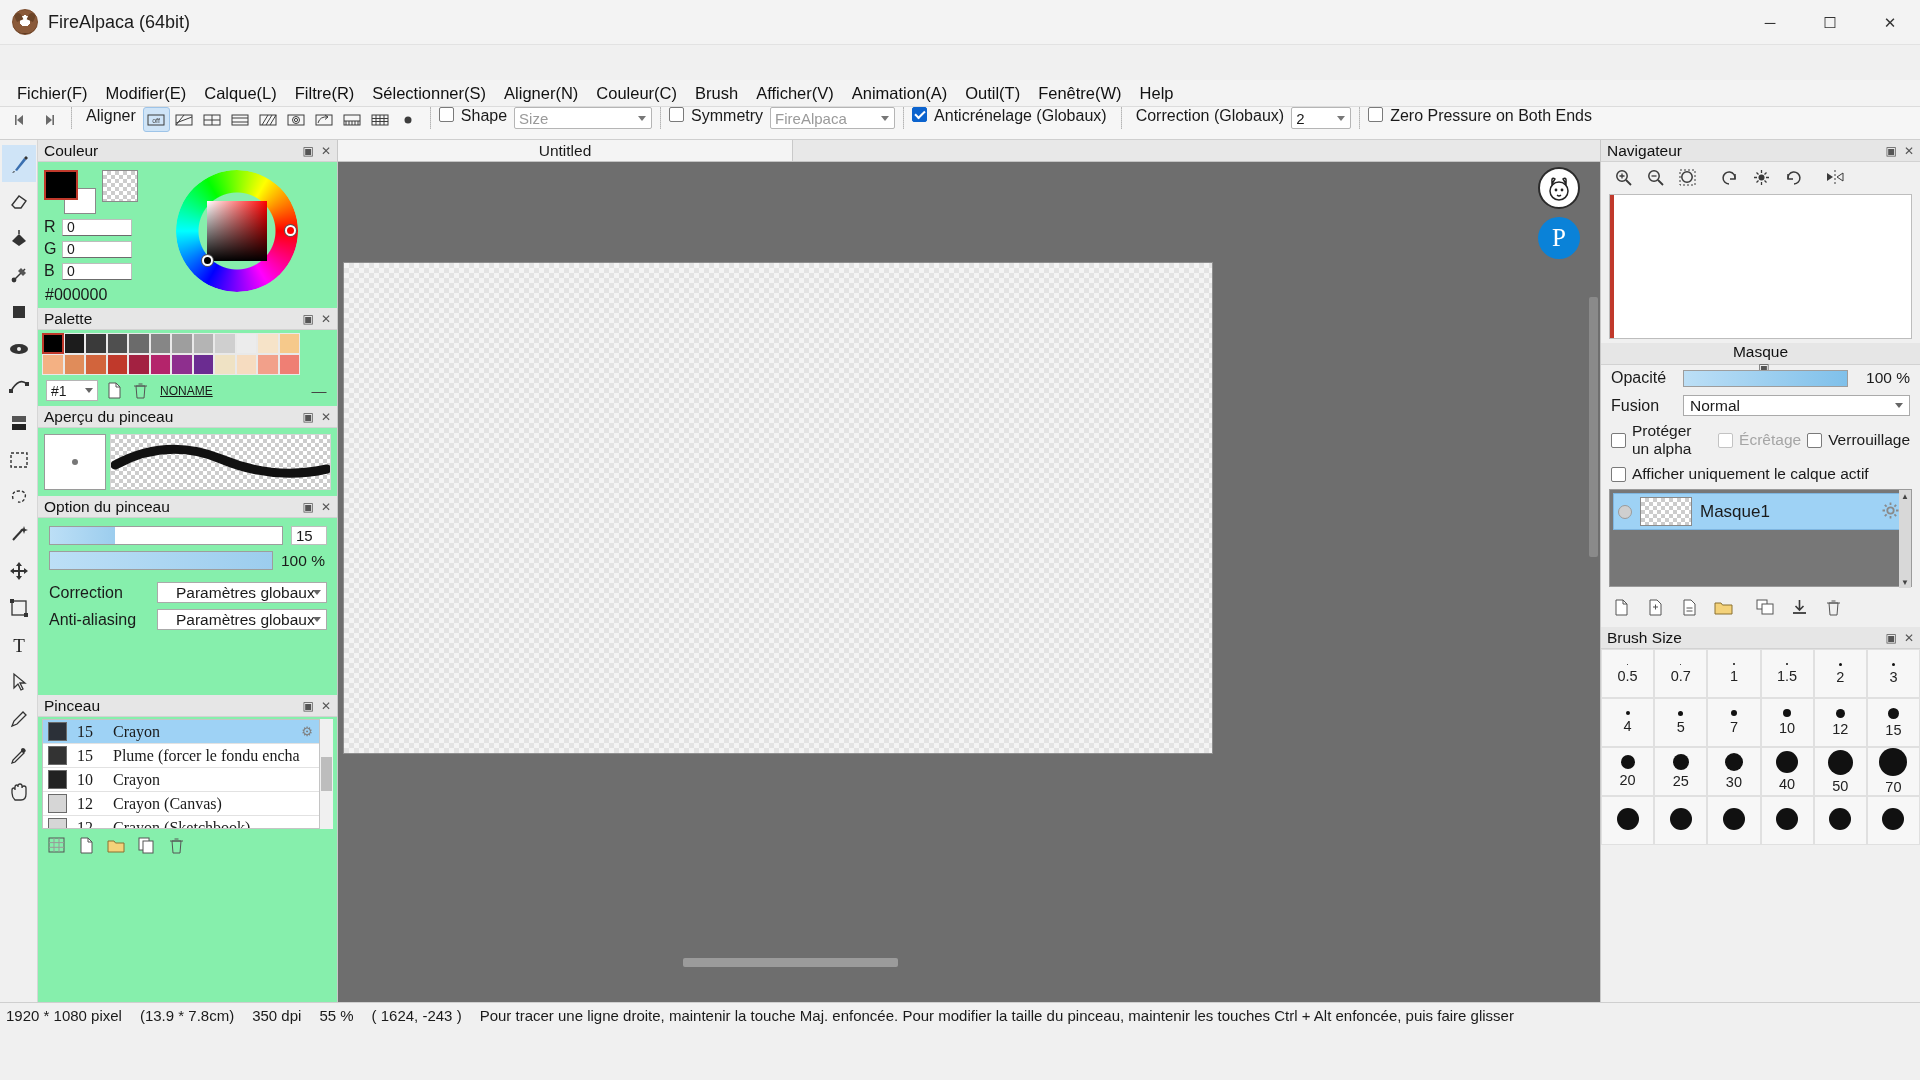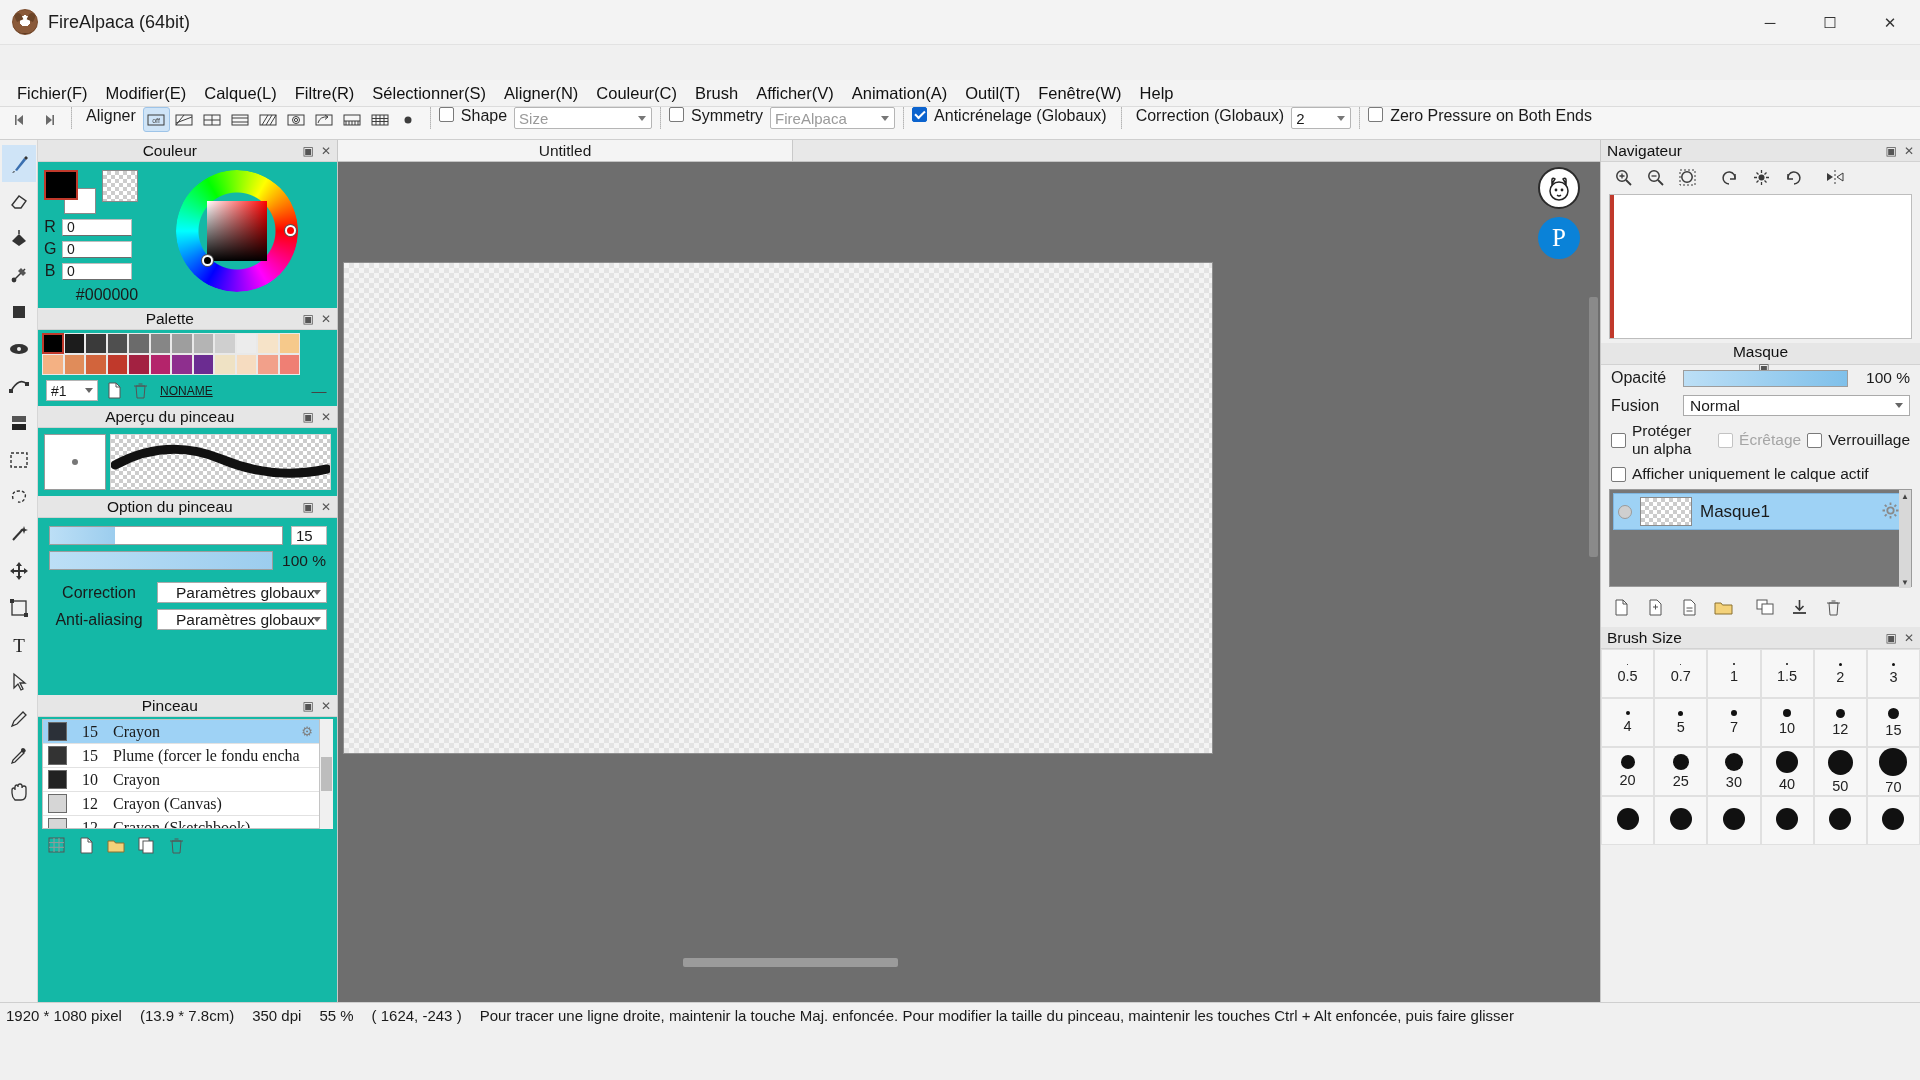--- a/index.html
+++ b/index.html
@@ -67,42 +67,42 @@
   #main { display:flex; height:862px; }
   #toolcol {
     width:38px;background:#f0f0f0;border-right:1px solid #d6d6d6;
     display:flex;flex-direction:column;align-items:center;padding-top:5px;
   }
   .tool {
     width:34px;height:37px;display:flex;align-items:center;justify-content:center;color:#2a2a2a;
   }
   .tool.sel{background:#cfe4f7;}
   
-  #leftdock{width:300px;background:#14b8a6;border-right:1px solid #c8c8c8;overflow:hidden;text-align:center;}
+  #leftdock{width:300px;background:#86efac;border-right:1px solid #c8c8c8;overflow:hidden;}
   .panel-head{
     height:22px;background:#e6e6e6;border-bottom:1px solid #d2d2d2;
     display:flex;align-items:center;padding:0 6px;font-size:15.5px;color:#111;
   }
   .panel-head .ttl{flex:1;}
   .ph-btn{font-size:12px;color:#555;margin-left:7px;}
   
   #colorbody{display:flex;padding:8px 6px 4px 6px;gap:8px;}
   .swatch-stack{position:relative;width:50px;height:44px;}
   .sw-fg{position:absolute;left:0;top:0;width:34px;height:30px;background:#000;border:2px solid #c0392b;}
   .sw-bg{position:absolute;left:20px;top:18px;width:32px;height:26px;background:#fff;border:1px solid #8a8a8a;}
   .checker{
     background-image:
       linear-gradient(45deg,#ccc 25%,transparent 25%,transparent 75%,#ccc 75%),
       linear-gradient(45deg,#ccc 25%,transparent 25%,transparent 75%,#ccc 75%);
     background-size:8px 8px;background-position:0 0,4px 4px;background-color:#fff;
   }
   .rgbrow{display:flex;align-items:center;gap:6px;margin-top:4px;font-size:16px;}
   .rgbrow .lbl{width:12px;}
   .rgbfield{width:70px;height:17px;background:#fff;border:1px solid #bdbdbd;border-bottom:1px solid #6c6c6c;font-size:14px;padding-left:4px;display:flex;align-items:center;}
-  .hexline{font-size:16px;margin-top:6px;margin-left:8px;}
+  .hexline{font-size:16px;margin-top:6px;margin-left:1px;}
   .wheel{width:122px;height:122px;position:relative;flex:none;margin-left:6px;}
   .wheel .ring{
     width:122px;height:122px;border-radius:50%;
     background:conic-gradient(from 90deg,#f00,#f0f,#00f,#0ff,#0f0,#ff0,#f00);
     -webkit-mask:radial-gradient(circle, transparent 0 38px, #000 39px);
             mask:radial-gradient(circle, transparent 0 38px, #000 39px);
   }
   .wheel .sq{
     position:absolute;left:31px;top:31px;width:60px;height:60px;
     background:linear-gradient(to bottom, rgba(0,0,0,0), #000), linear-gradient(to right,#fff,#f00);

